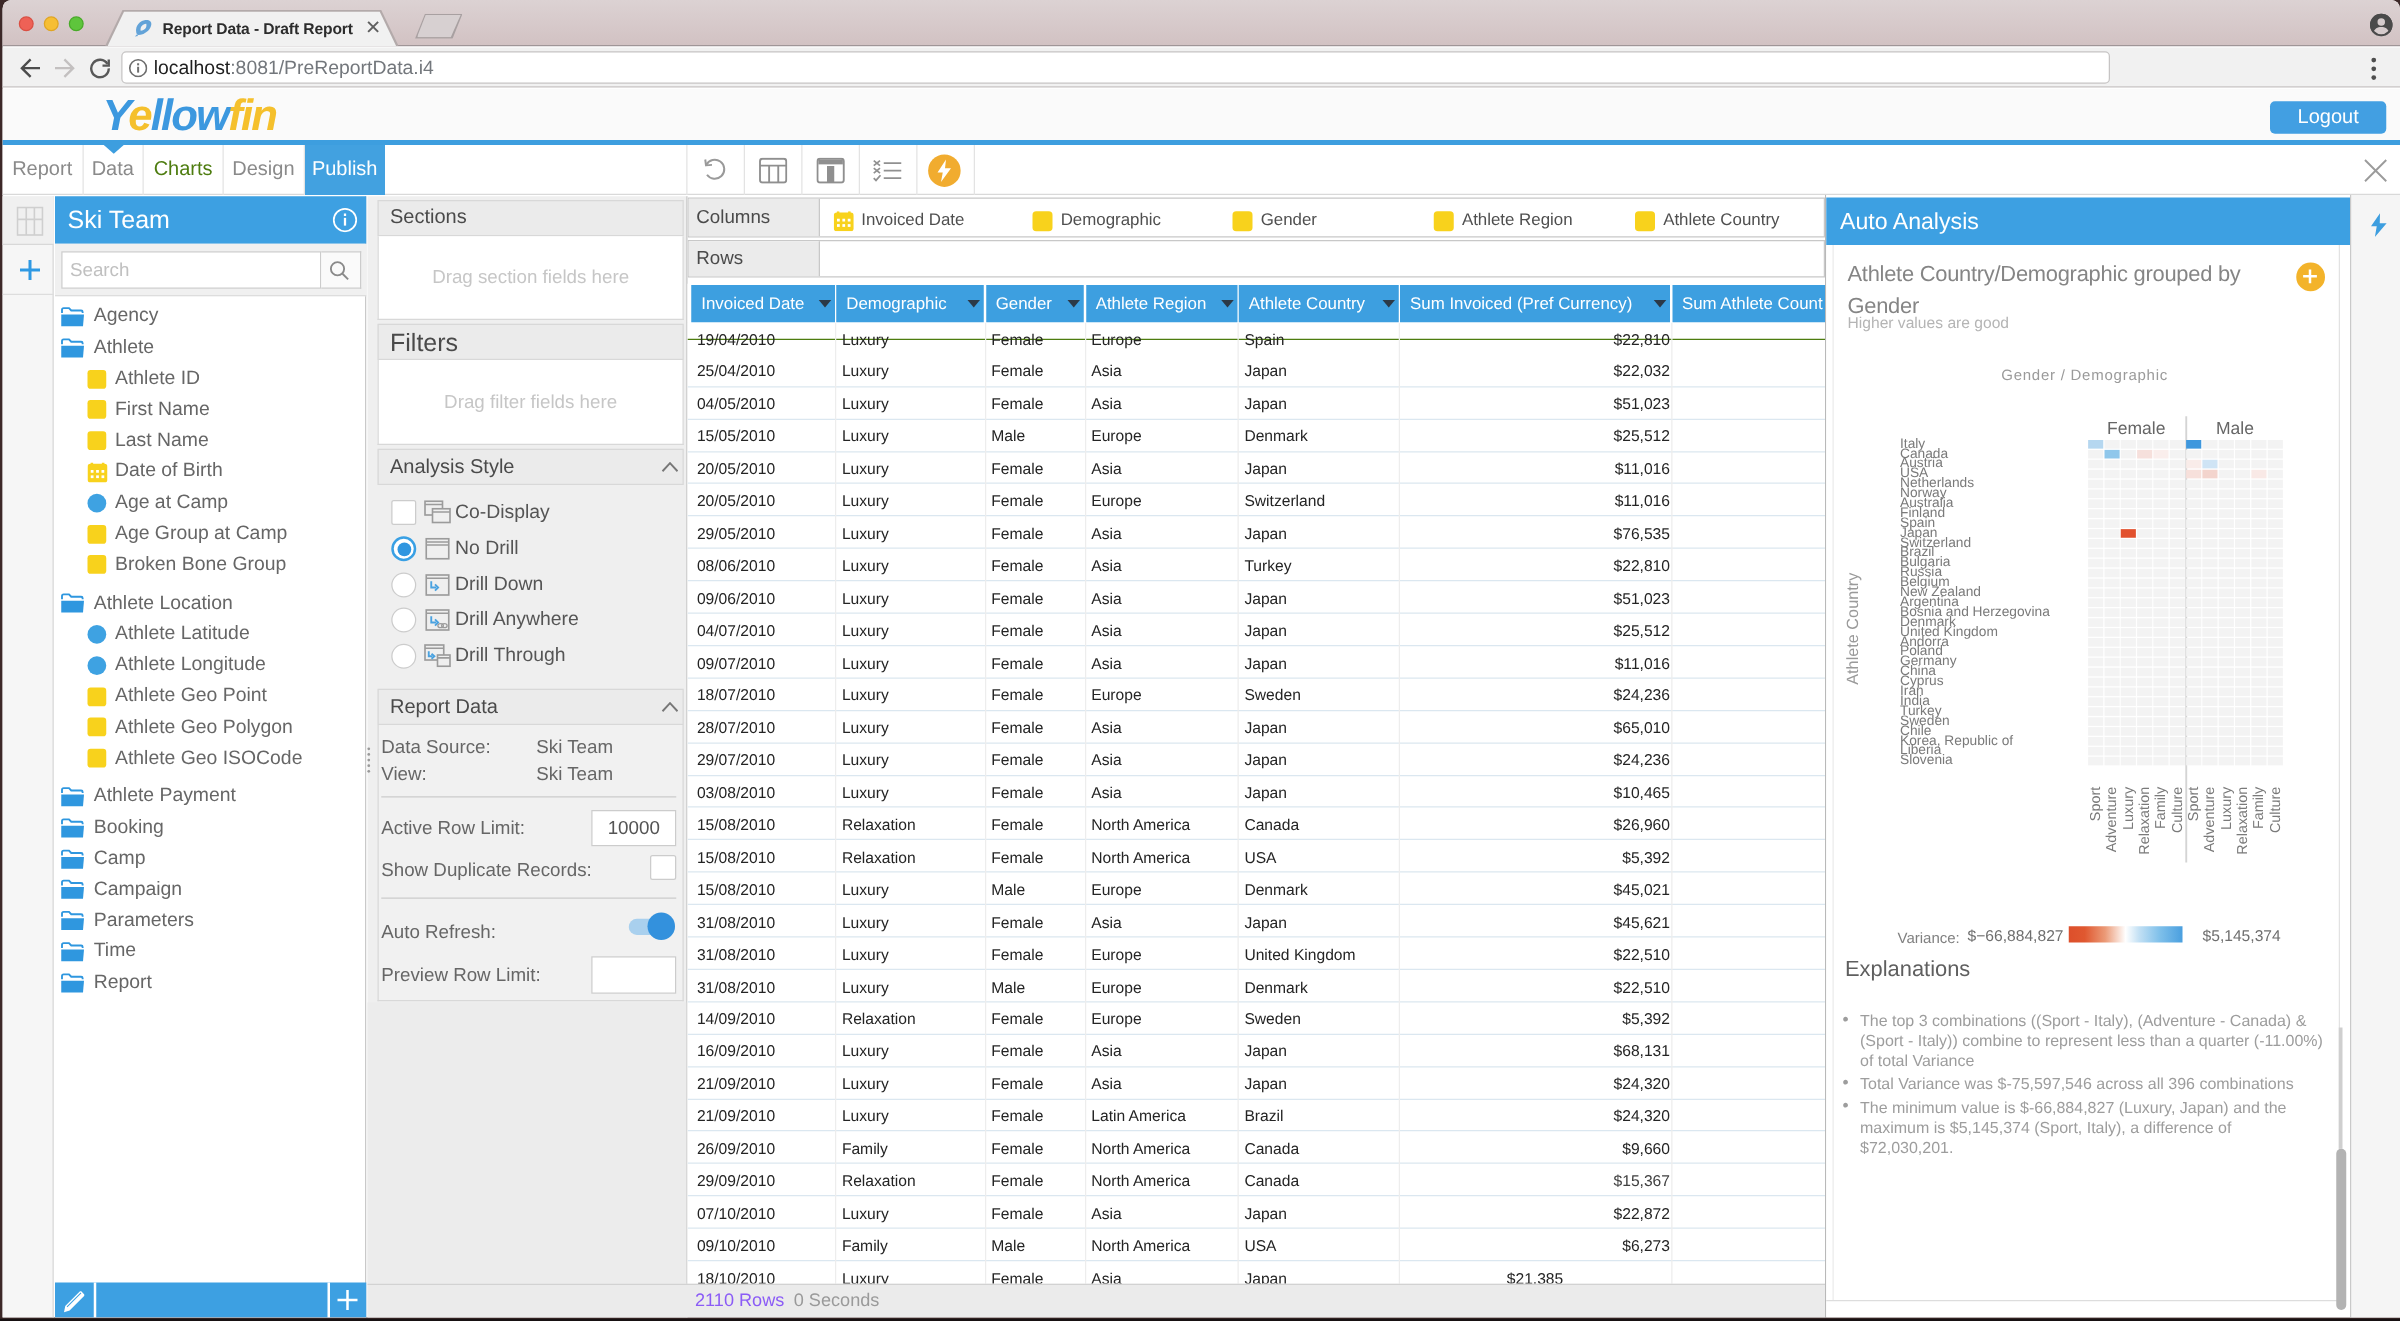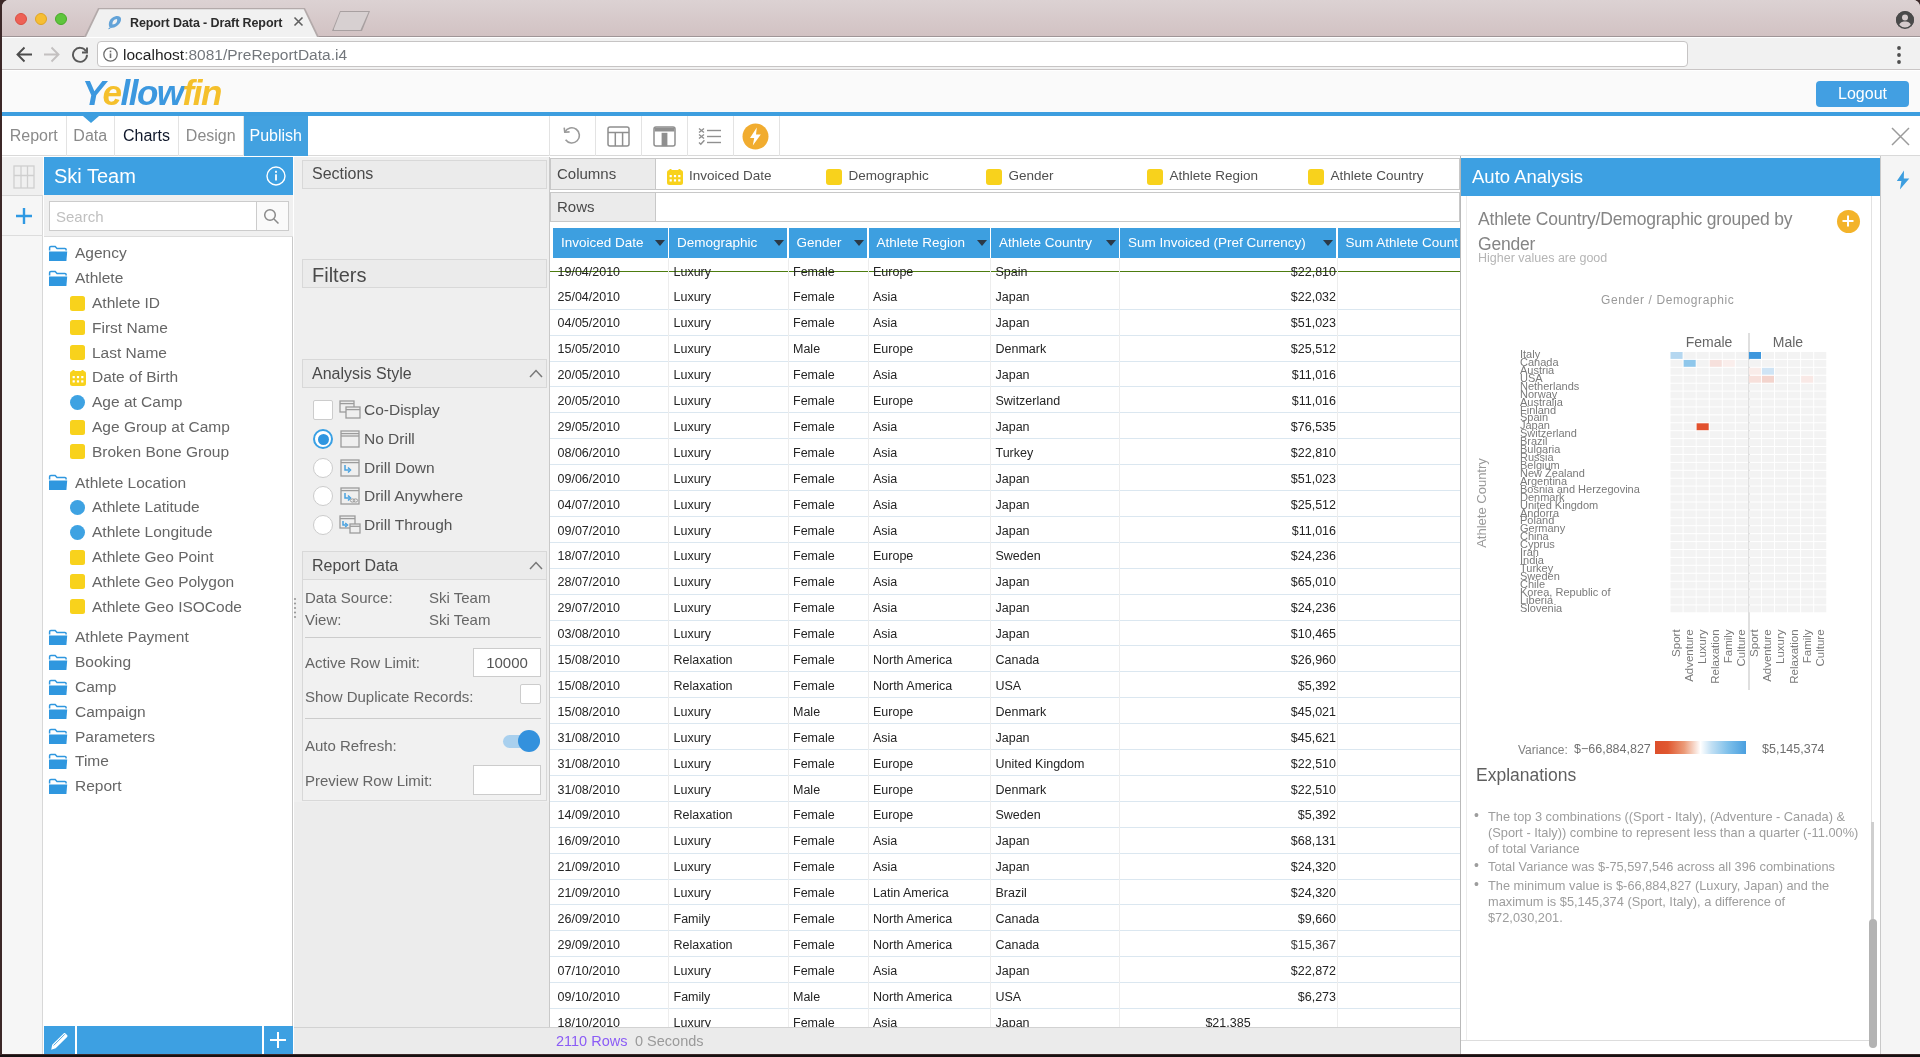--- a/index.html
+++ b/index.html
@@ -61,21 +61,21 @@
         <circle cx="3" cy="17" r="1.9" fill="#4e4e4e"></circle>
       </svg>
 
 <div class="a" style="left:0;top:71px;width:1918px;height:41px;background:#fafafa"></div>
 <div class="a tx" style="left:80px;top:73px;font-size:35px;font-weight:bold;font-style:italic;letter-spacing:-1.5px;color:#3c98df">Y<span style="color:#f5c02c">e</span>llow<span style="color:#f5c02c">fin</span></div>
 <div class="a" style="left:1814px;top:81px;width:93px;height:26px;background:#429fe2;border-radius:4px;color:#fff;font-size:16px;text-align:center;line-height:26px">Logout</div>
 <div class="a" style="left:0;top:112px;width:1918px;height:4px;background:#3d9edf"></div>
 <div class="a" style="left:0;top:116px;width:1918px;height:40px;background:#fff;border-bottom:1px solid #d9d9d9"></div>
 <div class="a" style="left:0px;top:116px;width:64.5px;height:40px;border-right:1px solid #e3e3e3;color:#8a8a8a;font-size:16px;text-align:center;line-height:40px">Report</div>
 <div class="a" style="left:64.5px;top:116px;width:48.5px;height:40px;border-right:1px solid #e3e3e3;color:#8a8a8a;font-size:16px;text-align:center;line-height:40px">Data</div>
-<div class="a" style="left:113px;top:116px;width:64px;height:40px;border-right:1px solid #e3e3e3;color:#0f172a;font-size:16px;text-align:center;line-height:40px">Charts</div>
+<div class="a" style="left:113px;top:116px;width:64px;height:40px;border-right:1px solid #e3e3e3;color:#4d7c0f;font-size:16px;text-align:center;line-height:40px">Charts</div>
 <div class="a" style="left:177px;top:116px;width:64.5px;height:40px;border-right:1px solid #e3e3e3;color:#8a8a8a;font-size:16px;text-align:center;line-height:40px">Design</div>
 <div class="a" style="left:241.5px;top:116px;width:64.5px;height:40px;background:#42a1e0;color:#fff;font-size:16px;text-align:center;line-height:40px">Publish</div>
 <div class="a" style="left:547px;top:116px;width:1px;height:40px;background:#e3e3e3"></div>
 <div class="a" style="left:593px;top:116px;width:1px;height:40px;background:#e3e3e3"></div>
 <div class="a" style="left:639px;top:116px;width:1px;height:40px;background:#e3e3e3"></div>
 <div class="a" style="left:685px;top:116px;width:1px;height:40px;background:#e3e3e3"></div>
 <div class="a" style="left:731px;top:116px;width:1px;height:40px;background:#e3e3e3"></div>
 <div class="a" style="left:777px;top:116px;width:1px;height:40px;background:#e3e3e3"></div>
 
 <svg class="a" style="left:559px;top:125px" width="22" height="22" viewBox="0 0 22 22">
@@ -238,22 +238,24 @@
         <path d="M4.6 15.5 L15.8 4.3" stroke="#3da0e2" stroke-width="0.9" fill="none"></path>
       </svg>
 <svg class="a" style="left:266px;top:1030px" width="20" height="20" viewBox="0 0 20 20">
         <path d="M10 2 L10 18 M2 10 L18 10" stroke="#fff" stroke-width="2"></path>
       </svg>
 
 <div class="a" style="left:292px;top:157px;width:256px;height:897px;background:#efefef;border-right:1px solid #c9c9c9"></div>
 <div class="a" style="left:292px;top:802px;width:255px;height:225px;background:#ececec"></div>
 <div class="a" style="left:300px;top:160px;width:245px;height:29px;background:#ebebeb;border:1px solid #d8d8d8"></div>
 <div class="a tx" style="left:310px;top:165px;font-size:16px;color:#4a4a4a">Sections</div>
+<div class="a" style="left:300px;top:189px;width:245px;height:67px;background:#fff;border:1px solid #d8d8d8;border-top:none;color:#c6c6c6;font-size:15px;text-align:center;line-height:66px">Drag section fields here</div>
 <div class="a" style="left:300px;top:259px;width:245px;height:29px;background:#ebebeb;border:1px solid #d8d8d8"></div>
 <div class="a tx" style="left:310px;top:264px;font-size:20px;color:#4a4a4a">Filters</div>
+<div class="a" style="left:300px;top:288px;width:245px;height:68px;background:#fff;border:1px solid #d8d8d8;border-top:none;color:#c6c6c6;font-size:15px;text-align:center;line-height:67px">Drag filter fields here</div>
 <div class="a" style="left:300px;top:359px;width:245px;height:29px;background:#ebebeb;border:1px solid #d8d8d8"></div>
 <div class="a tx" style="left:310px;top:365px;font-size:16px;color:#4a4a4a">Analysis Style</div>
 <svg class="a" style="left:527px;top:369px" width="14" height="9" viewBox="0 0 14 9">
         <path d="M1 8 L7 1.5 L13 8" fill="none" stroke="#777" stroke-width="1.5"></path>
       </svg>
 <div class="a" style="left:311px;top:400px;width:20px;height:20px;background:#fff;border:1.5px solid #ccc;border-radius:2px"></div>
 <svg class="a" style="left:337px;top:400.0px" width="22" height="20" viewBox="0 0 22 20">
         <rect x="1" y="1" width="14" height="11" fill="none" stroke="#9b9b9b" stroke-width="1.3"></rect>
         <line x1="1" y1="3.6" x2="15" y2="3.6" stroke="#9b9b9b" stroke-width="1.3"></line>
         <rect x="7" y="7" width="14" height="11" fill="#efefef" stroke="#9b9b9b" stroke-width="1.3"></rect>

